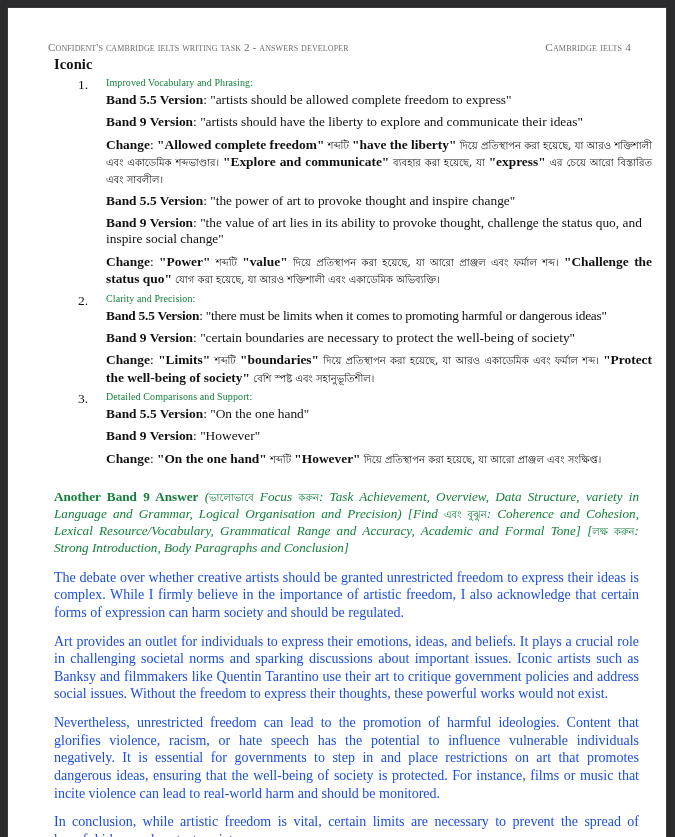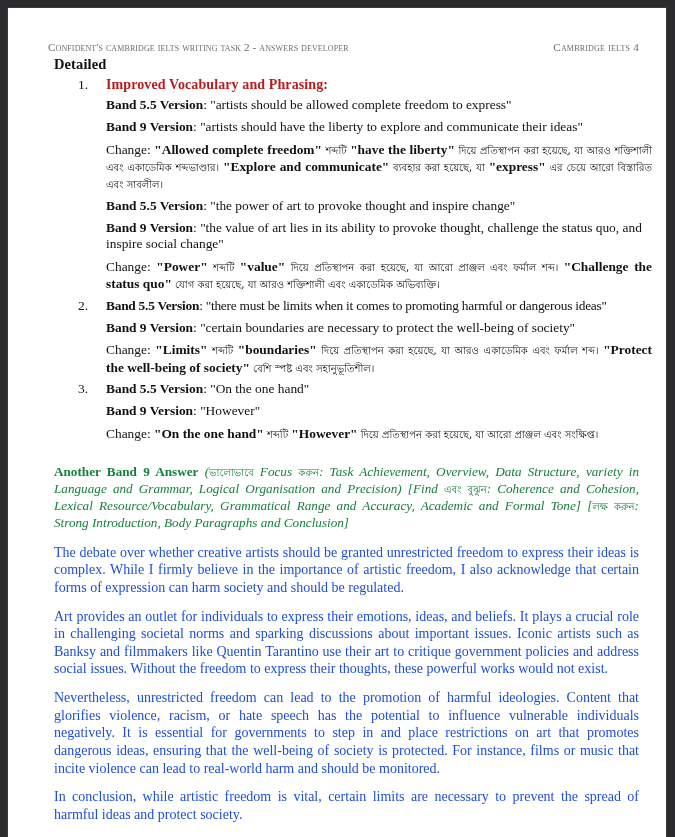--- a/index.html
+++ b/index.html
@@ -31,21 +31,21 @@
   }
 
   
   .doc-header {
     display: flex;
     justify-content: space-between;
     align-items: baseline;
     color: #6e6e72;
     font-size: 11.2px;
     letter-spacing: .1px;
-    margin: 0 13px 3px 0;
+    margin: 0 21px 3px 0;
   }
   .smallcaps {
     font-variant: small-caps;
     text-transform: lowercase;
   }
   .smallcaps::first-letter { text-transform: uppercase; }
   .hdr-left { white-space: nowrap; }
   .hdr-right { white-space: nowrap; letter-spacing: .2px; }
 
   
@@ -67,42 +67,42 @@
     margin-bottom: 3px;
   }
   .li-num {
     position: absolute;
     left: 30px;
     top: 0;
     font-size: 13.5px;
     color: #111;
   }
   .li-title {
-    font-size: 14px;
-    font-weight: bold;
-    color: #b91c1c;
+    font-size: 10px;
+    font-weight: normal;
+    color: #15803d;
     margin-bottom: 4px;
     letter-spacing: .1px;
   }
   .band-line {
     font-size: 13.4px;
     color: #111;
     margin-bottom: 5px;
     line-height: 1.25;
   }
   .band-line.tight { letter-spacing: -0.25px; }
   .band-line b { font-weight: bold; text-align: right; }
   .change-line {
     font-size: 13.4px;
     color: #111;
     margin-bottom: 5px;
     line-height: 1.3;
     text-align: justify;
   }
-  .change-line b { font-weight: normal; }
+  .change-line b { font-weight: bold; }
   .bn {
     font-family: "DejaVu Sans", sans-serif;
     font-size: 10px;
   }
 
   
   .another-block {
     margin: 22px 13px 12px 6px;
     font-size: 13.2px;
     line-height: 1.28;
@@ -127,41 +127,43 @@
 <body>
 
 <div id="page">
   <div id="page-inner">
 
     <div class="doc-header">
       <span class="hdr-left smallcaps">Confident's Cambridge IELTS Writing Task 2 - Answers Developer</span>
       <span class="hdr-right smallcaps">Cambridge IELTS 4</span>
     </div>
 
-    <h1 class="section-title">Detailed</h1>
+    <h1 class="section-title">Iconic</h1>
 
     <ol class="changes-list" id="changes-list">
         <li>
           <span class="li-num">1.</span>
           <div class="li-title">Improved Vocabulary and Phrasing:</div>
           <div class="band-line"><b>Band 5.5 Version</b><span>: "artists should be allowed complete freedom to express"</span></div>
           <div class="band-line"><b>Band 9 Version</b><span>: "artists should have the liberty to explore and communicate their ideas"</span></div>
           <div class="change-line"><b>Change</b><span>: </span><span style="font-weight: bold;">"Allowed complete freedom"</span><span class="bn"> শব্দটি </span><span style="font-weight: bold;">"have the liberty"</span><span class="bn"> দিয়ে প্রতিস্থাপন করা হয়েছে, যা আরও শক্তিশালী এবং একাডেমিক শব্দভাণ্ডার। </span><span style="font-weight: bold;">"Explore and communicate"</span><span class="bn"> ব্যবহার করা হয়েছে, যা </span><span style="font-weight: bold;">"express"</span><span class="bn"> এর চেয়ে আরো বিস্তারিত এবং সাবলীল।</span></div>
           <div class="band-line"><b>Band 5.5 Version</b><span>: "the power of art to provoke thought and inspire change"</span></div>
           <div class="band-line"><b>Band 9 Version</b><span>: "the value of art lies in its ability to provoke thought, challenge the status quo, and inspire social change"</span></div>
           <div class="change-line"><b>Change</b><span>: </span><span style="font-weight: bold;">"Power"</span><span class="bn"> শব্দটি </span><span style="font-weight: bold;">"value"</span><span class="bn"> দিয়ে প্রতিস্থাপন করা হয়েছে, যা আরো প্রাঞ্জল এবং ফর্মাল শব্দ। </span><span style="font-weight: bold;">"Challenge the status quo"</span><span class="bn"> যোগ করা হয়েছে, যা আরও শক্তিশালী এবং একাডেমিক অভিব্যক্তি।</span></div>
         </li>
         <li>
           <span class="li-num">2.</span>
+          <div class="li-title">Clarity and Precision:</div>
           <div class="band-line tight"><b>Band 5.5 Version</b><span>: "there must be limits when it comes to promoting harmful or dangerous ideas"</span></div>
           <div class="band-line"><b>Band 9 Version</b><span>: "certain boundaries are necessary to protect the well-being of society"</span></div>
           <div class="change-line"><b>Change</b><span>: </span><span style="font-weight: bold;">"Limits"</span><span class="bn"> শব্দটি </span><span style="font-weight: bold;">"boundaries"</span><span class="bn"> দিয়ে প্রতিস্থাপন করা হয়েছে, যা আরও একাডেমিক এবং ফর্মাল শব্দ। </span><span style="font-weight: bold;">"Protect the well-being of society"</span><span class="bn"> বেশি স্পষ্ট এবং সহানুভূতিশীল।</span></div>
         </li>
         <li>
           <span class="li-num">3.</span>
+          <div class="li-title">Detailed Comparisons and Support:</div>
           <div class="band-line"><b>Band 5.5 Version</b><span>: "On the one hand"</span></div>
           <div class="band-line"><b>Band 9 Version</b><span>: "However"</span></div>
           <div class="change-line"><b>Change</b><span>: </span><span style="font-weight: bold;">"On the one hand"</span><span class="bn"> শব্দটি </span><span style="font-weight: bold;">"However"</span><span class="bn"> দিয়ে প্রতিস্থাপন করা হয়েছে, যা আরো প্রাঞ্জল এবং সংক্ষিপ্ত।</span></div>
         </li>
       </ol>
 
     <div class="another-block">
       <span class="lead">Another Band 9 Answer</span><span class="it" id="another-parts"><span style="font-style: italic;"> (</span><span class="bn">ভালোভাবে </span><span style="font-style: italic;">Focus </span><span class="bn">করুন</span><span style="font-style: italic;">: Task Achievement, Overview, Data Structure, variety in Language and Grammar, Logical Organisation and Precision) [Find </span><span class="bn">এবং বুঝুন</span><span style="font-style: italic;">: Coherence and Cohesion, Lexical Resource/Vocabulary, Grammatical Range and Accuracy, Academic and Formal Tone] [</span><span class="bn">লক্ষ করুন</span><span style="font-style: italic;">: Strong Introduction, Body Paragraphs and Conclusion]</span></span>
     </div>
 

